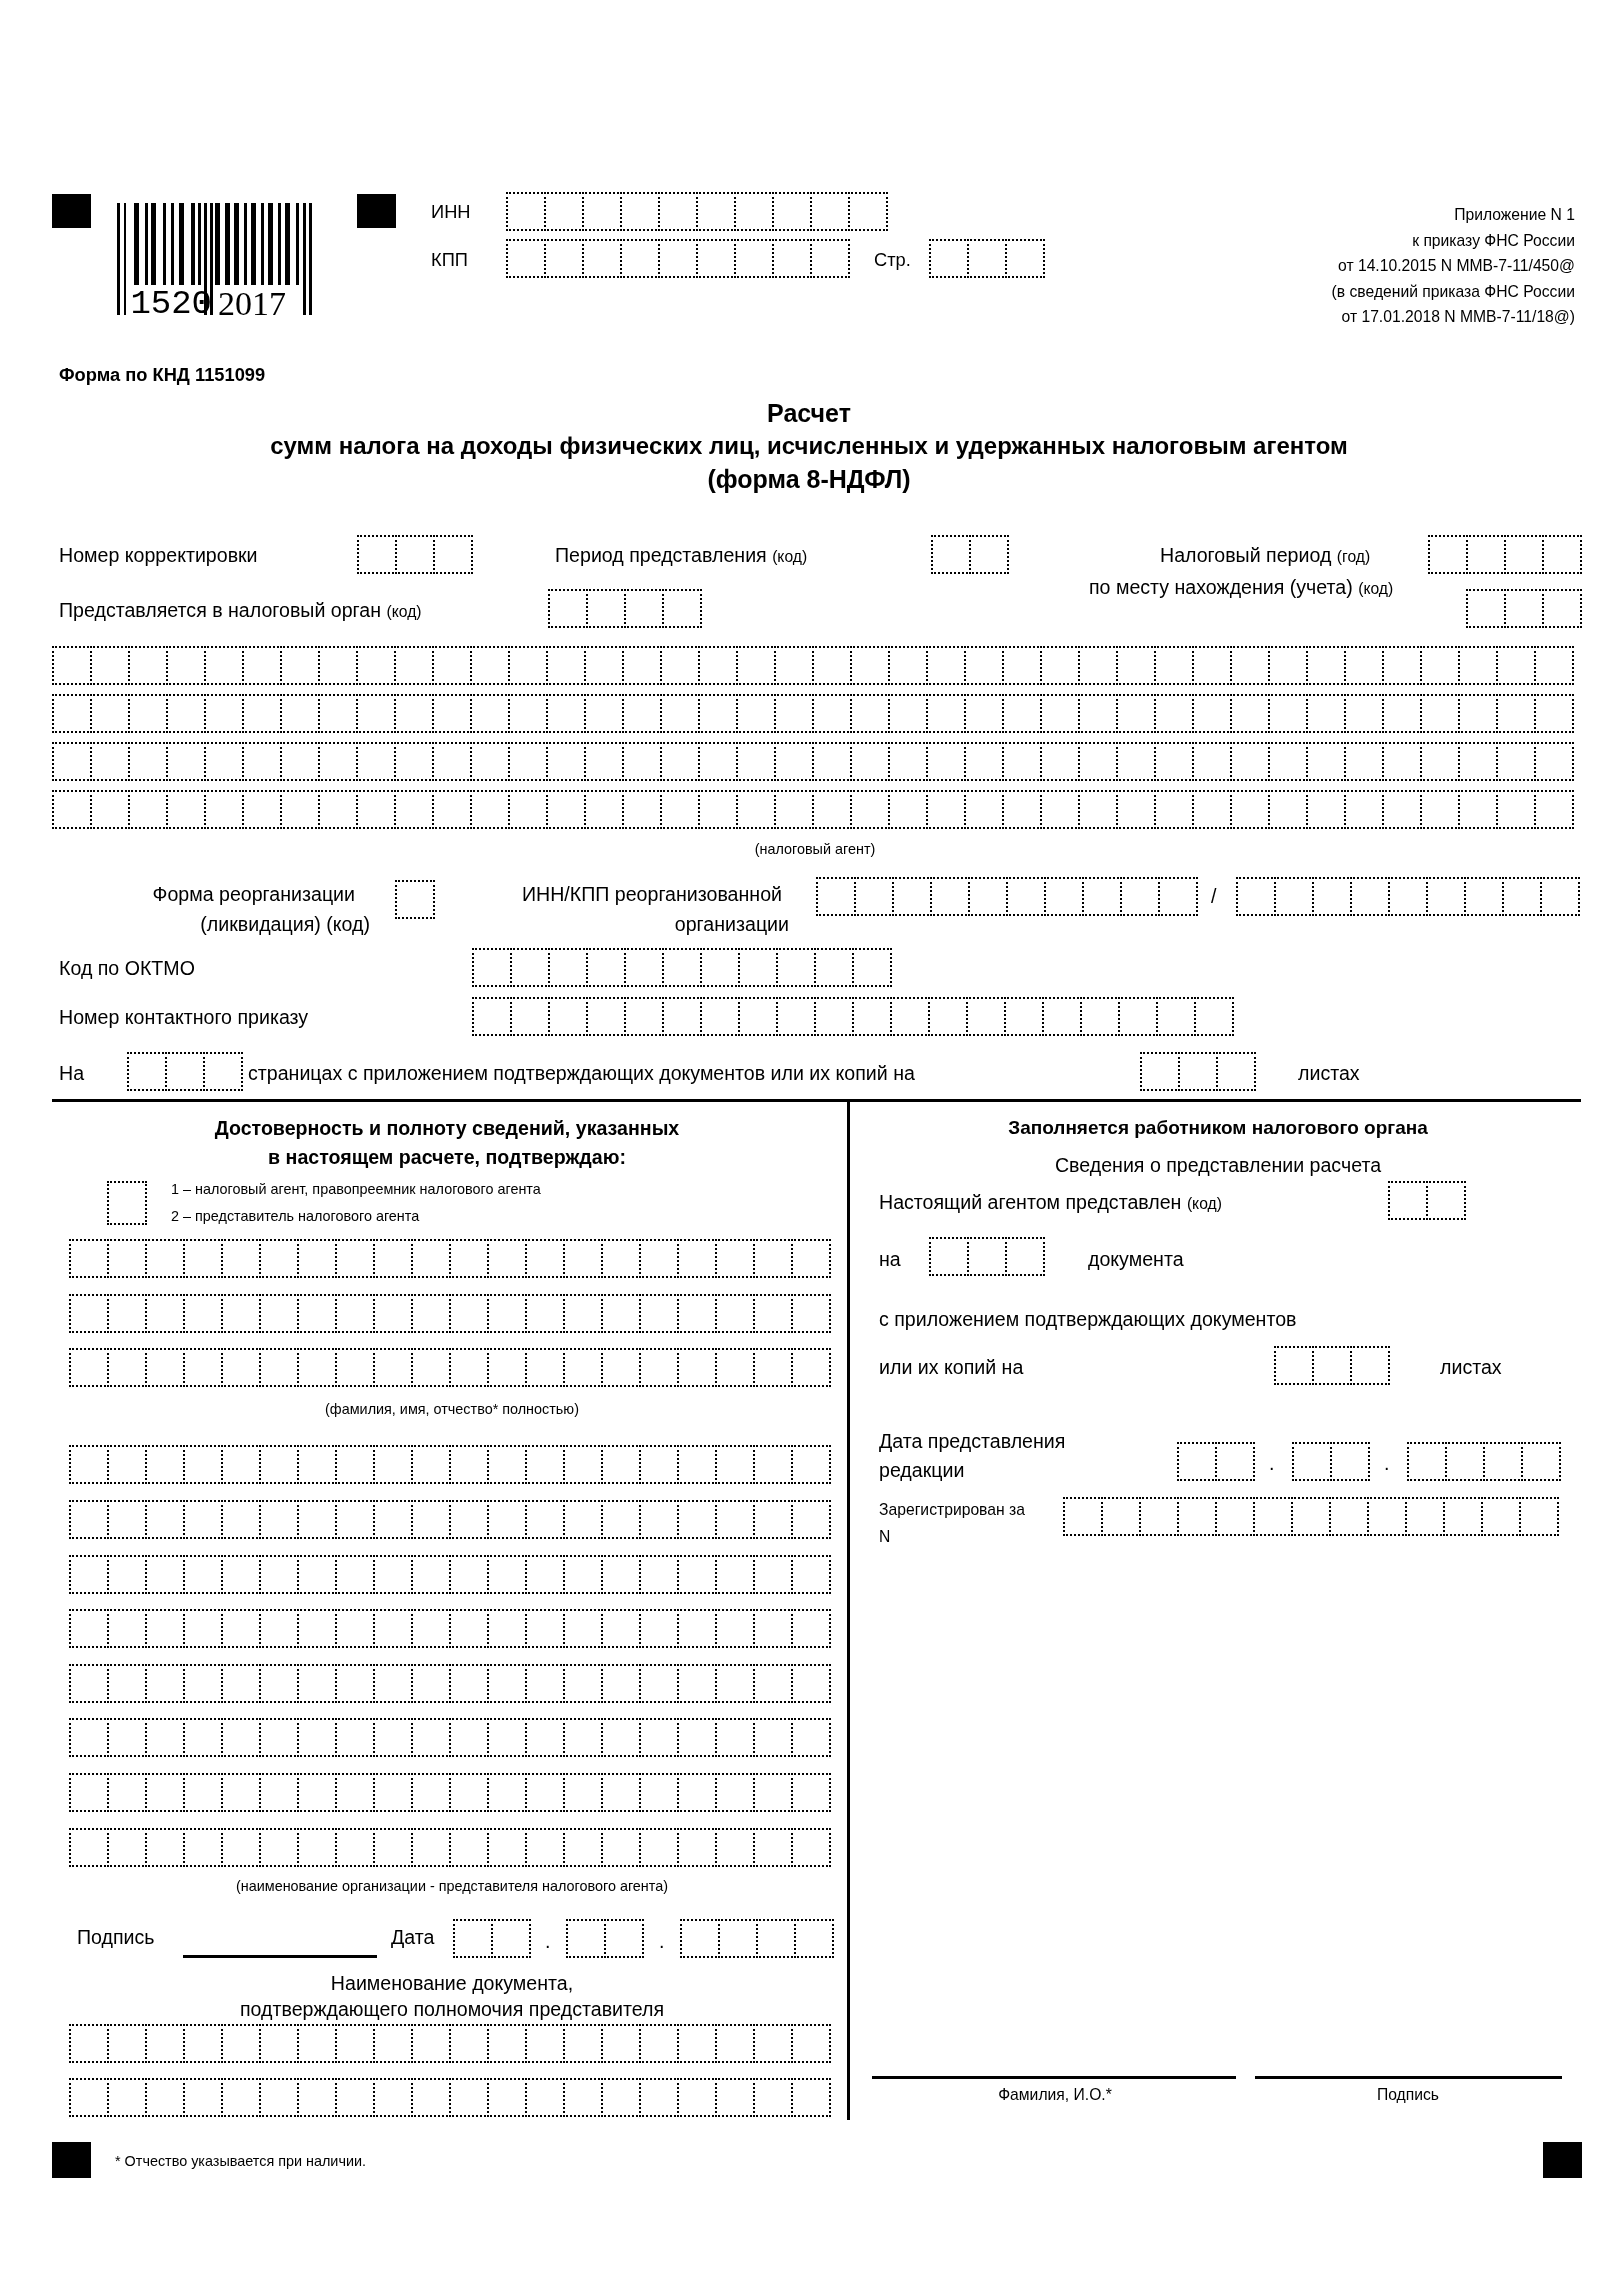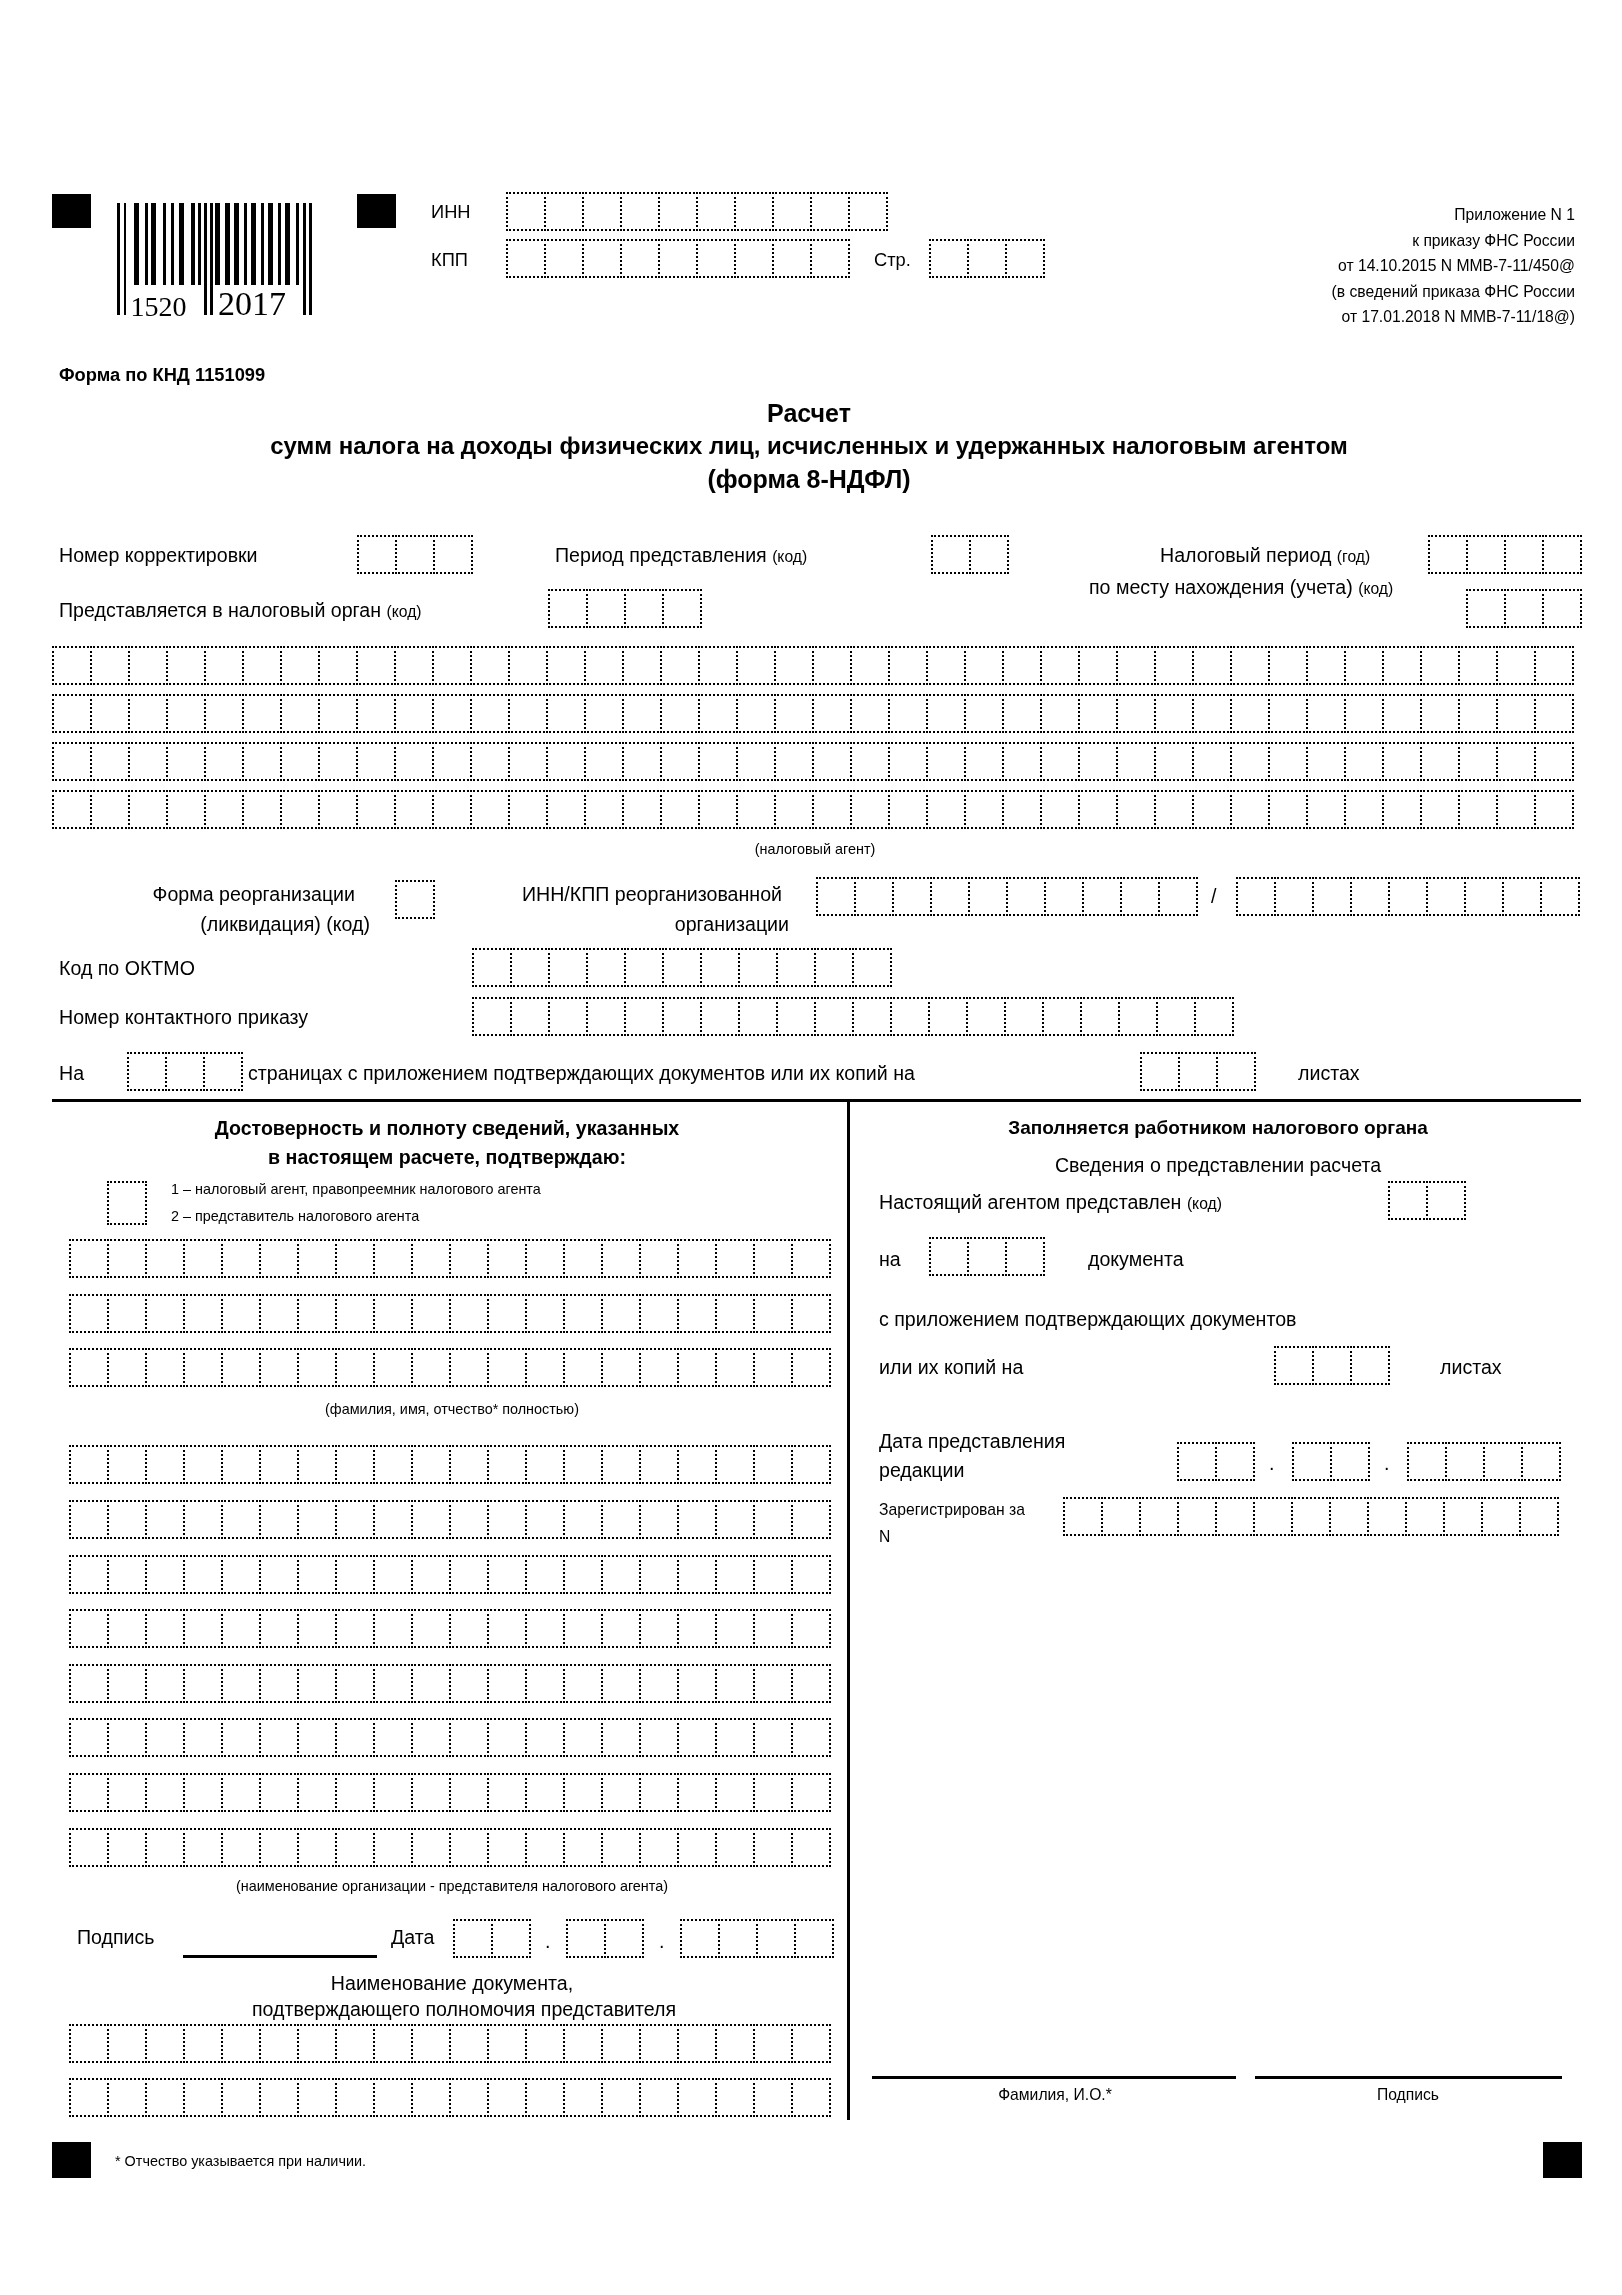--- a/index.html
+++ b/index.html
@@ -44,21 +44,21 @@
   <div class="bar" style="left:118px;width:5.2px;bottom:36px;"></div>
   <div class="bar" style="left:128px;width:2.6px;bottom:36px;"></div>
   <div class="bar" style="left:135px;width:5.2px;bottom:36px;"></div>
   <div class="bar" style="left:145px;width:2.6px;bottom:36px;"></div>
   <div class="bar" style="left:152px;width:5.2px;bottom:36px;"></div>
   <div class="bar" style="left:162px;width:2.6px;bottom:36px;"></div>
   <div class="bar" style="left:169px;width:5.2px;bottom:36px;"></div>
   <div class="bar" style="left:180px;width:2.6px;bottom:36px;"></div>
   <div class="bar" style="left:187px;width:2.6px;top:0;bottom:6.5px;"></div>
   <div class="bar" style="left:193px;width:2.6px;top:0;bottom:6.5px;"></div>
-  <span class="abs" style="left:14.4px;bottom:0;font-family:Liberation Serif, serif;font-size:28px;line-height:1;">1520</span>
+  <span class="abs" style="left:14.4px;bottom:0;font-family:Liberation Mono, monospace;font-size:34px;line-height:1;">1520</span>
   <span class="abs" style="left:102px;bottom:0;font-family:'Liberation Serif',serif;font-size:34px;line-height:1;">2017</span>
 </div>
 
 <span class="t" style="left:431px;top:203px;font-size:18.3px;">ИНН</span>
 <div class="grid" style="left:506px;top:192px;">
     <div class="cell" style="width: 40px; height: 39px;"></div>
     <div class="cell" style="width: 40px; height: 39px;"></div>
     <div class="cell" style="width: 40px; height: 39px;"></div>
     <div class="cell" style="width: 40px; height: 39px;"></div>
     <div class="cell" style="width: 40px; height: 39px;"></div>
@@ -660,21 +660,21 @@
   </div>
 <span class="t" style="left:659px;top:1932px;">.</span>
 <div class="grid" style="left:680px;top:1919px;">
     <div class="cell" style="width: 40px; height: 39px;"></div>
     <div class="cell" style="width: 40px; height: 39px;"></div>
     <div class="cell" style="width: 40px; height: 39px;"></div>
     <div class="cell" style="width: 40px; height: 39px;"></div>
   </div>
 
 <span class="t c" style="left:452px;top:1974px;">Наименование документа,</span>
-<span class="t c" style="left:464px;top:2000px;">подтверждающего полномочия представителя</span>
+<span class="t c" style="left:452px;top:2000px;">подтверждающего полномочия представителя</span>
 <div class="grid" style="left:69px;top:2024px;">
     <div class="cell" style="width: 40px; height: 39px;"></div>
     <div class="cell" style="width: 40px; height: 39px;"></div>
     <div class="cell" style="width: 40px; height: 39px;"></div>
     <div class="cell" style="width: 40px; height: 39px;"></div>
     <div class="cell" style="width: 40px; height: 39px;"></div>
     <div class="cell" style="width: 40px; height: 39px;"></div>
     <div class="cell" style="width: 40px; height: 39px;"></div>
     <div class="cell" style="width: 40px; height: 39px;"></div>
     <div class="cell" style="width: 40px; height: 39px;"></div>

